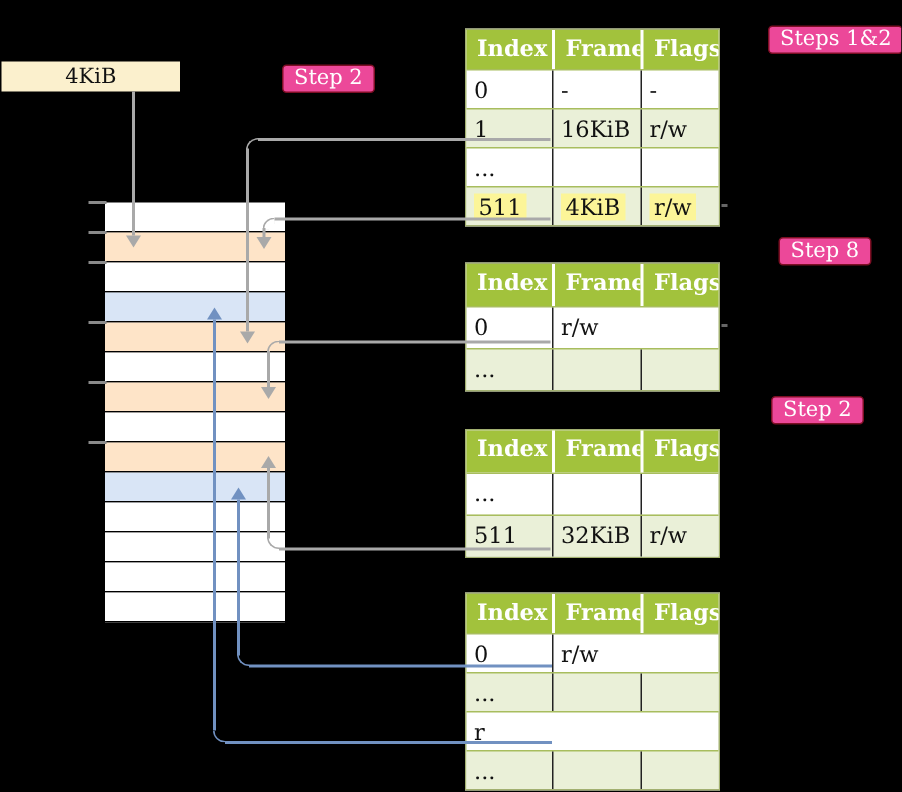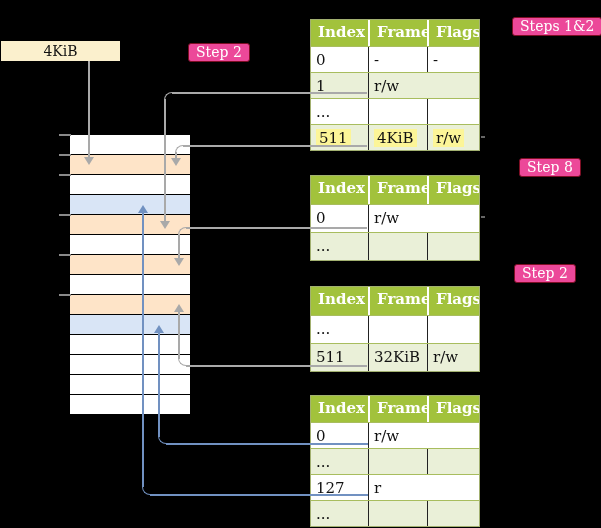--- a/index.html
+++ b/index.html
@@ -105,20 +105,21 @@
       <span class="tcell cf">Frame</span>
       <span class="tcell cg">Flags</span>
     </div>
     <div class="trow tbody-row">
       <span class="tcell ci">0</span>
       <span class="tcell cf">-</span>
       <span class="tcell cg">-</span>
     </div>
     <div class="trow tbody-row row-green">
       <span class="tcell ci">1</span>
+      <span class="tcell cf">16KiB</span>
       <span class="tcell cg">r/w</span>
     </div>
     <div class="trow tbody-row">
       <span class="tcell ci">...</span>
       <span class="tcell cf"></span>
       <span class="tcell cg"></span>
     </div>
     <div class="trow tbody-row row-green">
       <span class="tcell ci"><span class="hl">511</span></span>
       <span class="tcell cf"><span class="hl">4KiB</span></span>
@@ -170,21 +171,20 @@
     <div class="trow tbody-row">
       <span class="tcell ci">0</span>
       <span class="tcell cg">r/w</span>
     </div>
     <div class="trow tbody-row row-green">
       <span class="tcell ci">...</span>
       <span class="tcell cf"></span>
       <span class="tcell cg"></span>
     </div>
     <div class="trow tbody-row">
-      <span class="tcell ci">127</span>
       <span class="tcell cg">r</span>
     </div>
     <div class="trow tbody-row row-green">
       <span class="tcell ci">...</span>
       <span class="tcell cf"></span>
       <span class="tcell cg"></span>
     </div>
   </div>
 
   <div class="vline gray-bg" style="left:88px;top:61px;height:96px;"></div>

